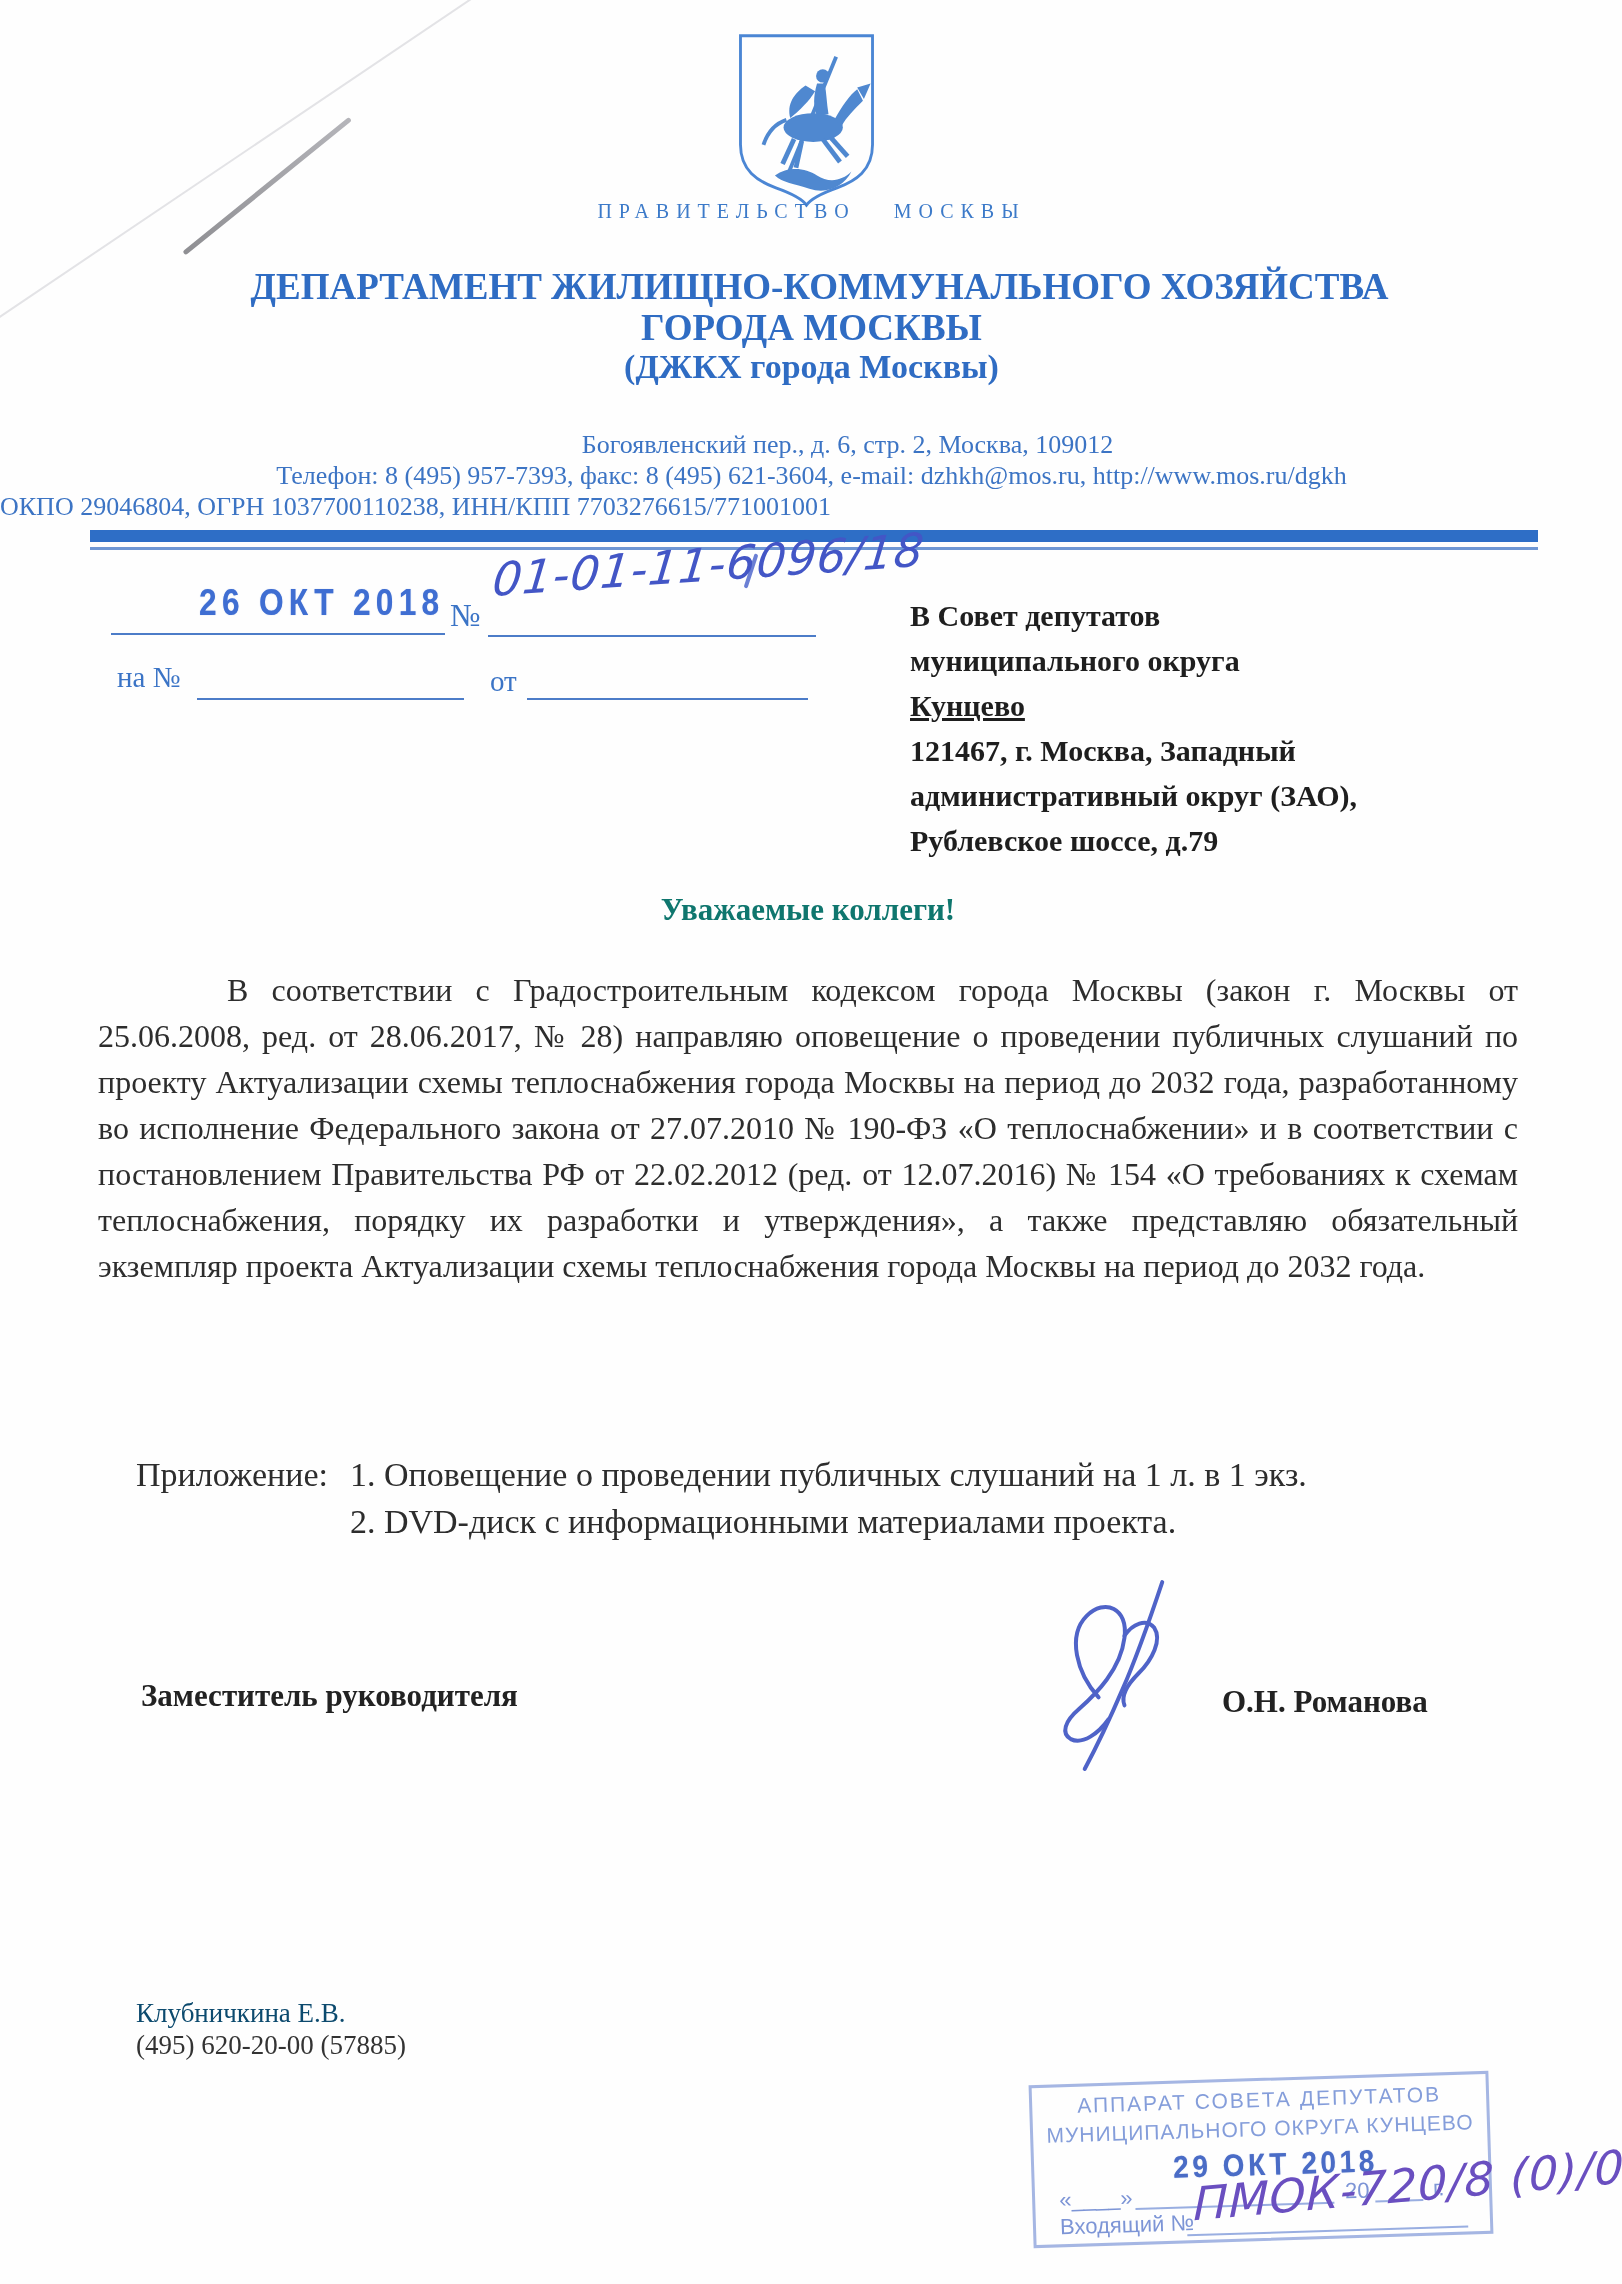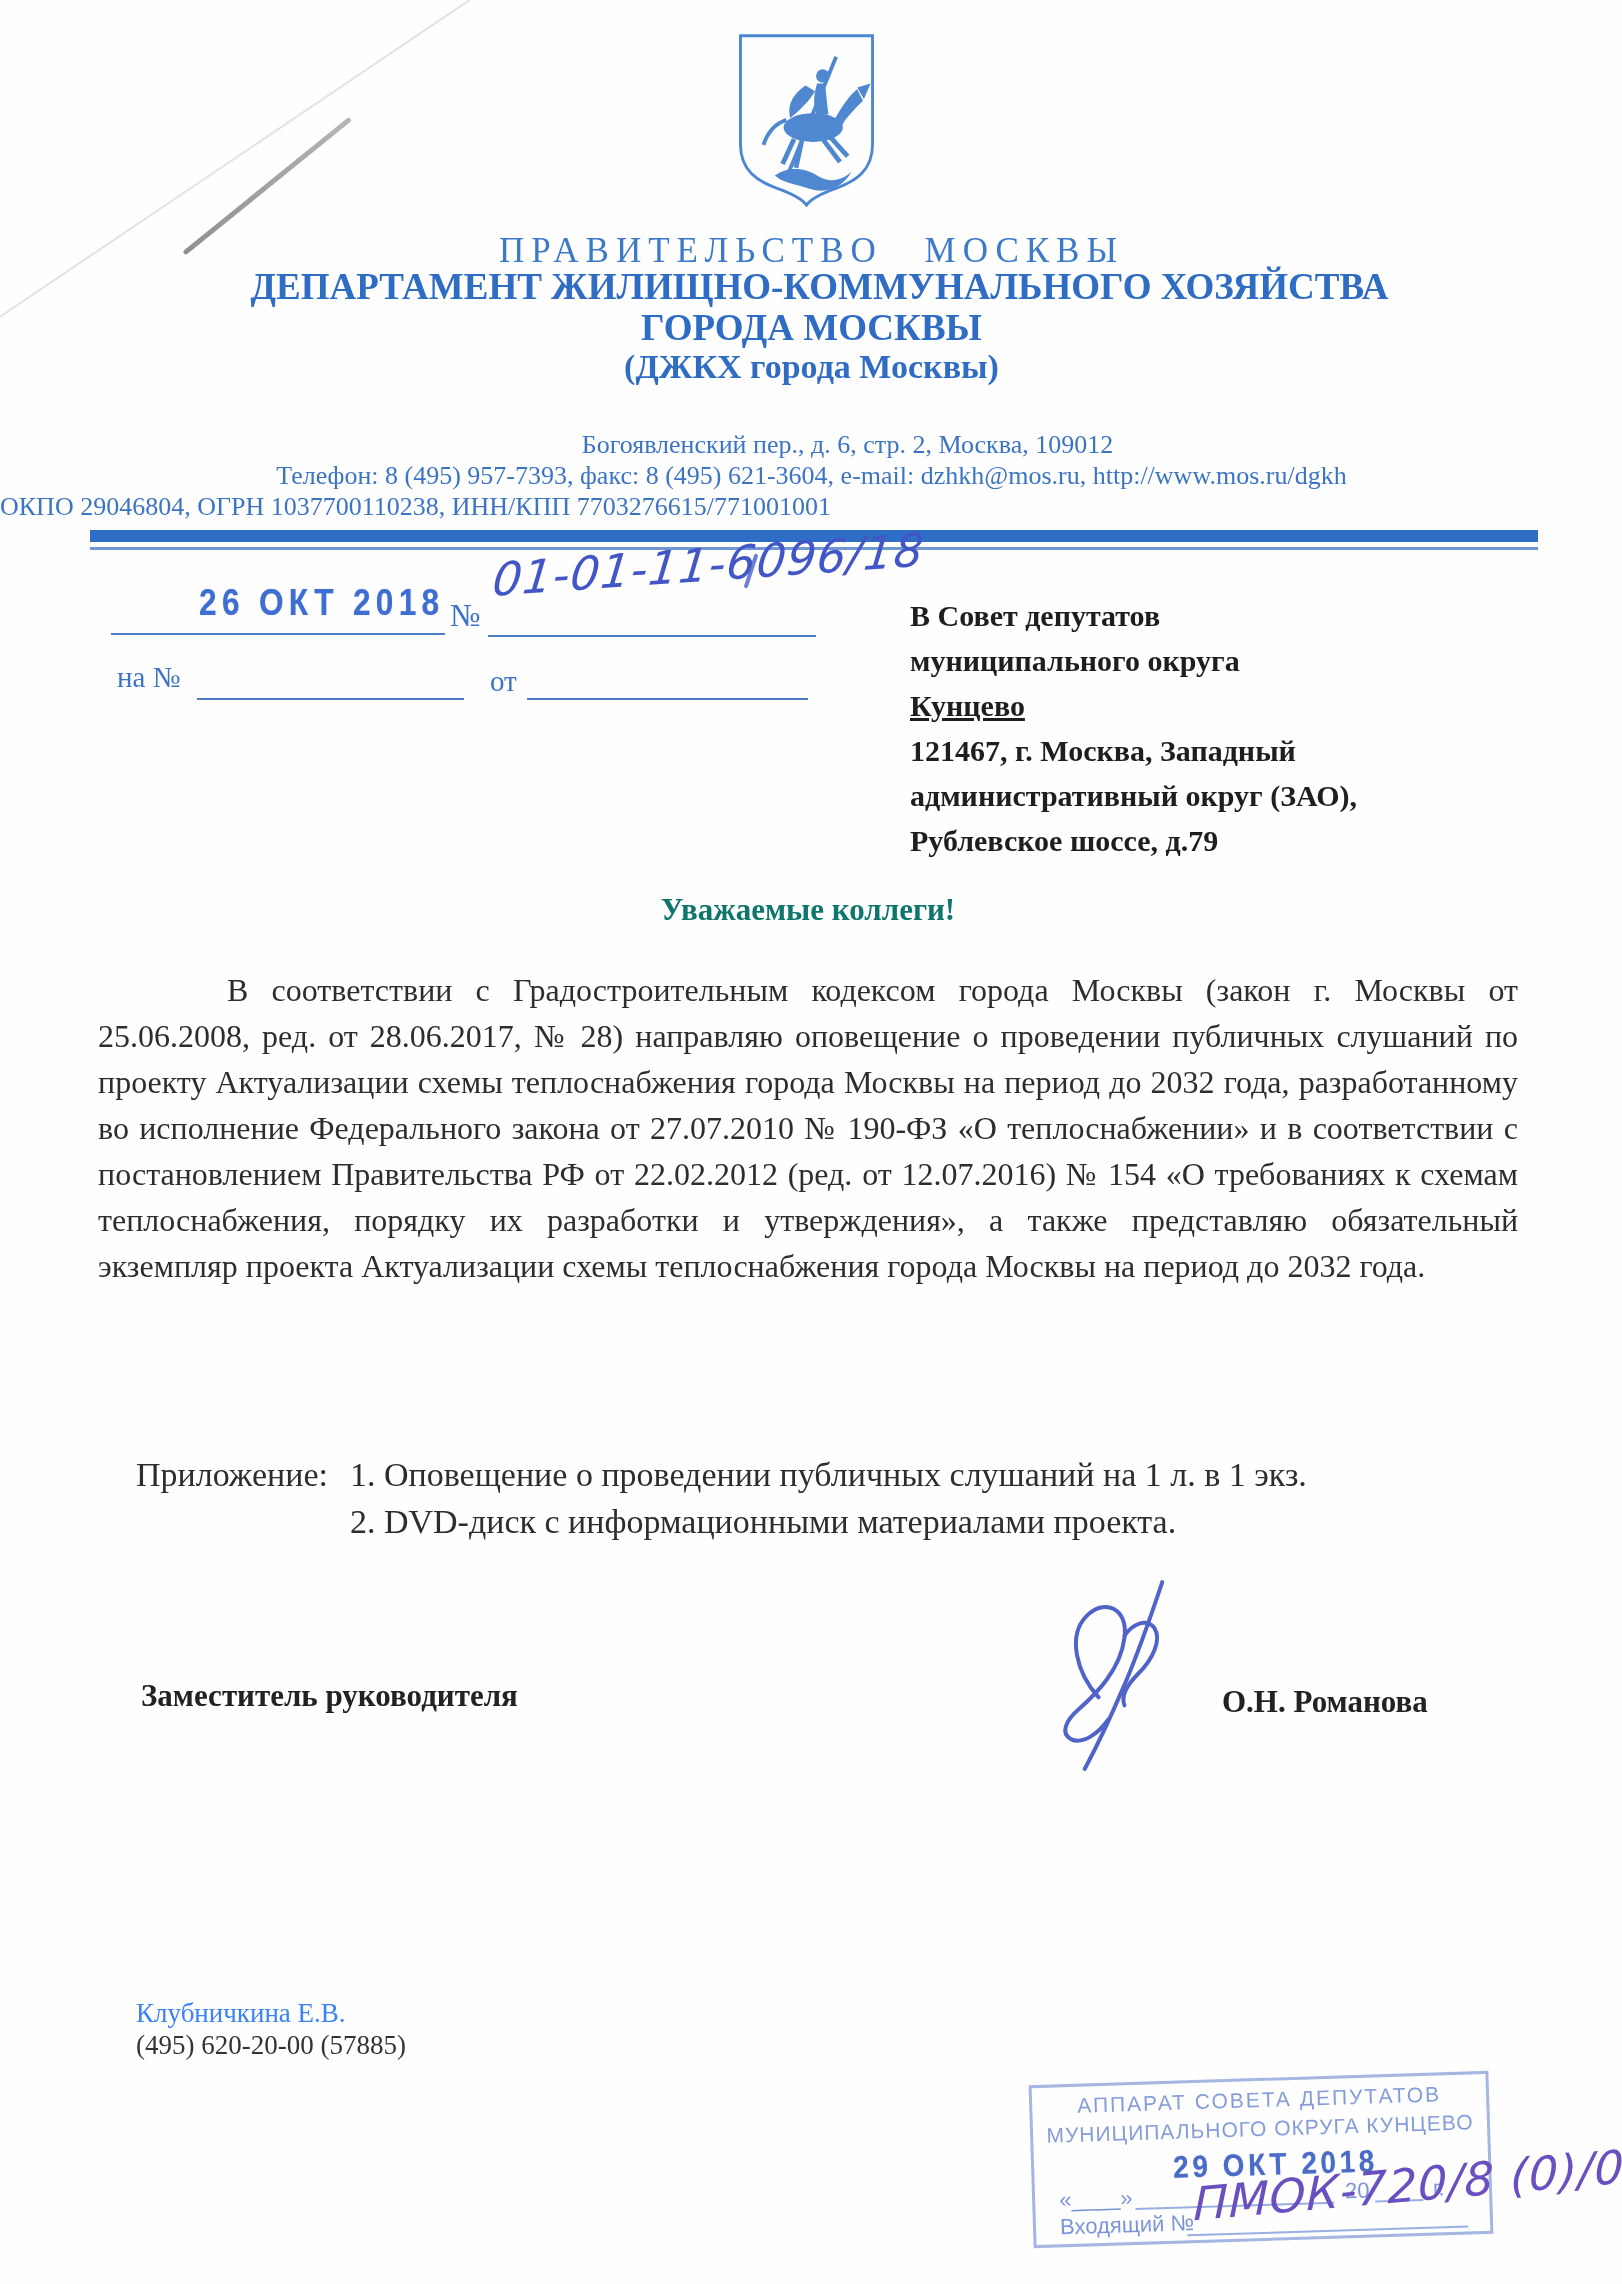--- a/index.html
+++ b/index.html
@@ -7,22 +7,22 @@
         font-family:"Liberation Serif",serif;color:#2b2b2b;}
   
   .crease-light{position:absolute;left:-30px;top:336px;width:617px;height:2px;background:#e3e3e6;
                 transform:rotate(-34deg);transform-origin:left center;}
   .crease-dark{position:absolute;left:184px;top:251px;width:214px;height:5px;border-radius:3px;
                background:linear-gradient(90deg,#8f8f93,#b5b5ba);transform:rotate(-39deg);transform-origin:left center;}
   .blue-tick{position:absolute;left:749px;top:553px;width:4px;height:36px;background:#6b7fd4;
              border-radius:2px;transform:rotate(18deg);}
   
   .emblem{position:absolute;left:732px;top:30px;width:149px;height:177px;}
-  .gov-line{position:absolute;left:0;top:231px;width:100%;text-align:center;
-            color:#3c7ac9;font-size:35px;letter-spacing:7px;word-spacing:26px;}
+  .gov-line{position:absolute;left:0;top:200px;width:100%;text-align:center;
+            color:#3c7ac9;font-size:20px;letter-spacing:7px;word-spacing:26px;}
   .dept1{position:absolute;left:8px;top:265px;width:100%;text-align:center;color:#2f6cc3;
          font-weight:bold;font-size:37px;}
   .dept2{position:absolute;left:0;top:306px;width:100%;text-align:center;color:#2f6cc3;
          font-weight:bold;font-size:37px;}
   .dept3{position:absolute;left:0;top:348px;width:100%;text-align:center;color:#2f6cc3;
          font-weight:bold;font-size:34px;}
   .addr1{position:absolute;left:0;top:430px;width:100%;text-align:center;color:#3c74c4;font-size:26px;margin-left:36px;}
   .addr2{position:absolute;left:0;top:461px;width:100%;text-align:center;color:#3c74c4;font-size:26px;}
   .addr3{position:absolute;left:0;top:492px;width:100%;text-align:left;color:#3c74c4;font-size:26px;}
   .rule-thick{position:absolute;left:90px;top:530px;width:1448px;height:12px;background:#2e6ec6;}
@@ -51,21 +51,21 @@
               font-weight:bold;font-size:31px;color:#0f766e;}
   .body-par{position:absolute;left:98px;top:967px;width:1420px;font-size:32px;line-height:46px;
             text-align:justify;text-indent:129px;color:#2d2d2d;}
   .attach{position:absolute;left:136px;top:1451px;display:flex;font-size:34px;line-height:47px;color:#2d2d2d;}
   .attach-label{white-space:nowrap;margin-right:22px;}
   
   .sig-label{position:absolute;left:141px;top:1678px;font-weight:600;font-size:31px;color:#222;}
   .sig-name{position:absolute;left:1222px;top:1684px;font-weight:600;font-size:31px;color:#222;}
   .sig-svg{position:absolute;left:1035px;top:1574px;width:169px;height:204px;}
   
-  .exec-name{position:absolute;left:136px;top:1998px;font-size:27px;color:#3b82f6;}
+  .exec-name{position:absolute;left:136px;top:1998px;font-size:27px;color:#0c4a6e;}
   .exec-phone{position:absolute;left:136px;top:2030px;font-size:27px;color:#333;}
   
   .stamp{position:absolute;left:1031px;top:2078px;width:454px;height:157px;
          border:3px solid rgba(105,133,208,.6);transform:rotate(-1.8deg);
          color:#7d95d6;font-family:"Liberation Sans",sans-serif;}
   .stamp-l1{position:absolute;left:0;top:7px;width:100%;text-align:center;font-size:21px;letter-spacing:2px;
             color:rgba(110,140,212,.85);}
   .stamp-l2{position:absolute;left:0;top:36px;width:100%;text-align:center;font-size:21px;letter-spacing:1px;
             color:rgba(110,140,212,.85);}
   .stamp-date{position:absolute;left:139px;top:66px;font-size:31px;font-weight:bold;letter-spacing:4px;

